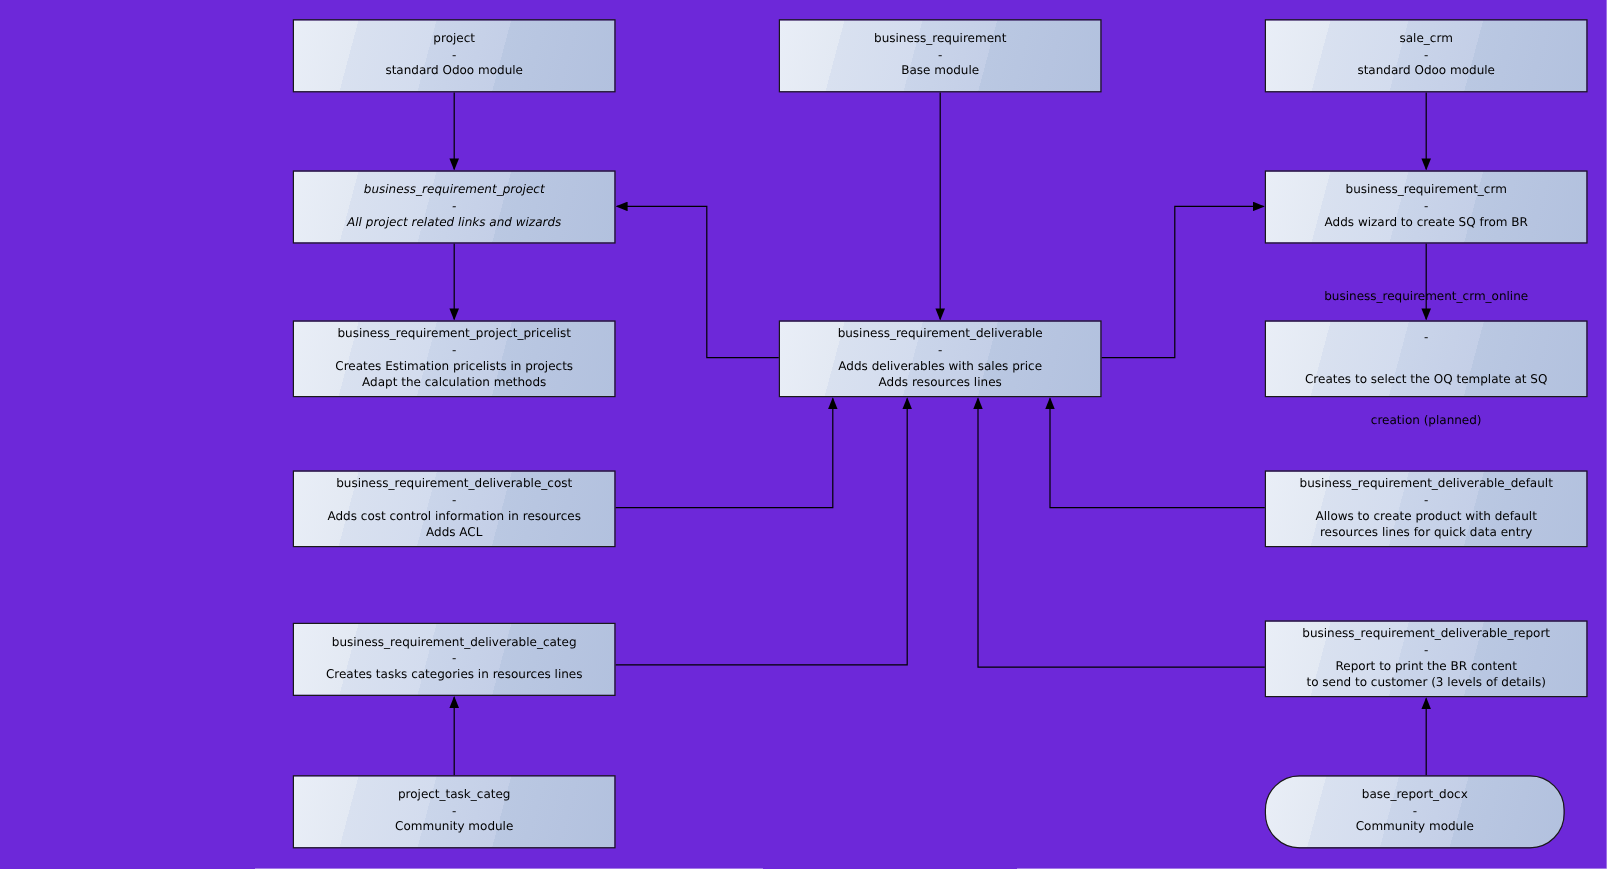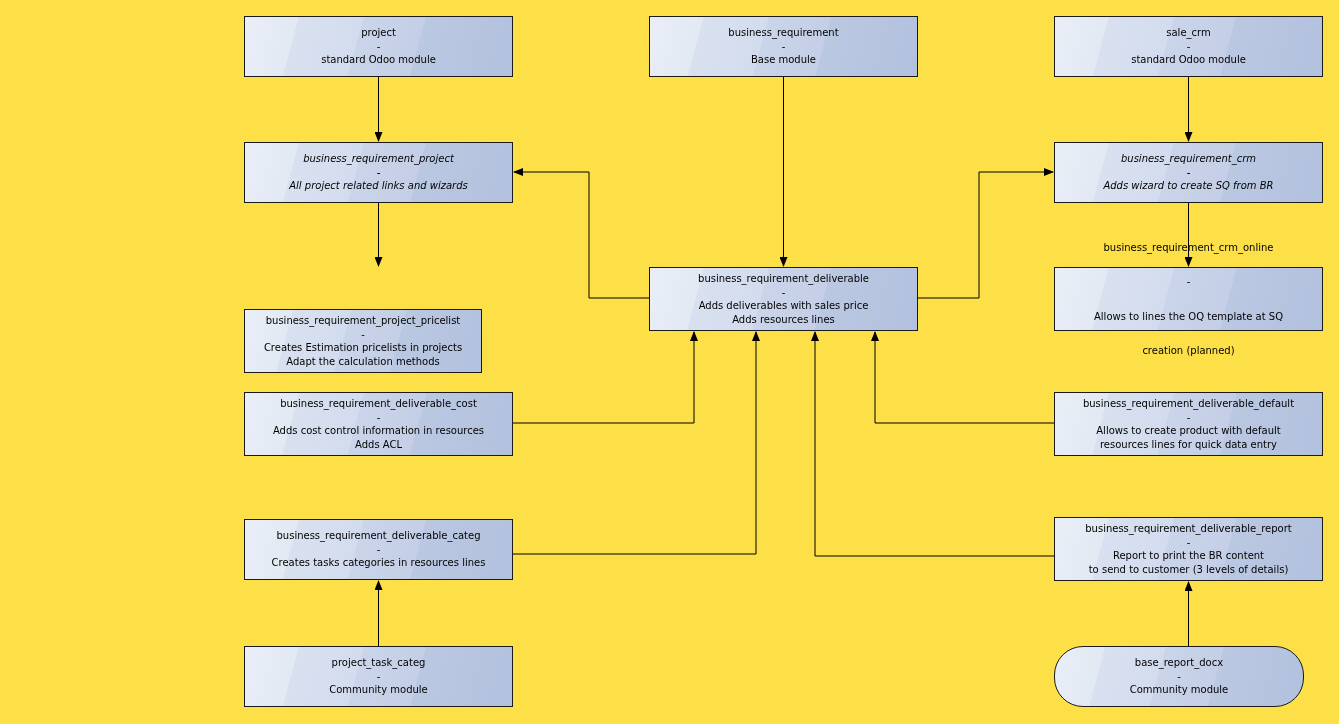--- a/index.html
+++ b/index.html
@@ -5,21 +5,21 @@
   html, body {
     margin: 0;
     padding: 0;
     background: #ffffff;
     font-family: "DejaVu Sans", sans-serif;
   }
   #canvas {
     position: relative;
     width: 1339px;
     height: 724px;
-    background: #fde047;
+    background: #6d28d9;
     overflow: hidden;
   }
   #edge-layer {
     position: absolute;
     left: 0;
     top: 0;
     width: 1339px;
     height: 724px;
   }
   .node {
@@ -92,41 +92,41 @@
       <div class="node" style="left: 1054px; top: 16px; width: 269px; height: 61px;">
         <span class="node-title">sale_crm</span>
         <span class="node-sep">-</span>
         <span class="node-desc">standard Odoo module</span>
       </div>
       <div class="node" style="left: 244px; top: 142px; width: 269px; height: 61px; font-style: italic;">
         <span class="node-title">business_requirement_project</span>
         <span class="node-sep">-</span>
         <span class="node-desc">All project related links and wizards</span>
       </div>
-      <div class="node" style="left: 1054px; top: 142px; width: 269px; height: 61px; font-style: italic;">
+      <div class="node" style="left: 1054px; top: 142px; width: 269px; height: 61px;">
         <span class="node-title">business_requirement_crm</span>
         <span class="node-sep">-</span>
         <span class="node-desc">Adds wizard to create SQ from BR</span>
       </div>
-      <div class="node" style="left: 244px; top: 267px; width: 238px; height: 64px; margin-top: 42px;">
+      <div class="node" style="left: 244px; top: 267px; width: 269px; height: 64px;">
         <span class="node-title">business_requirement_project_pricelist</span>
         <span class="node-sep">-</span>
         <span class="node-desc">Creates Estimation pricelists in projects</span>
         <span class="node-desc">Adapt the calculation methods</span>
       </div>
       <div class="node" style="left: 649px; top: 267px; width: 269px; height: 64px;">
         <span class="node-title">business_requirement_deliverable</span>
         <span class="node-sep">-</span>
         <span class="node-desc">Adds deliverables with sales price</span>
         <span class="node-desc">Adds resources lines</span>
       </div>
       <div class="node" style="left: 1054px; top: 267px; width: 269px; height: 64px; gap: 21px;">
         <span class="node-title">business_requirement_crm_online</span>
         <span class="node-sep">-</span>
-        <span class="node-desc">Allows to lines the OQ template at SQ</span>
+        <span class="node-desc">Creates to select the OQ template at SQ</span>
         <span class="node-desc">creation (planned)</span>
       </div>
       <div class="node" style="left: 244px; top: 392px; width: 269px; height: 64px; text-align: right;">
         <span class="node-title">business_requirement_deliverable_cost</span>
         <span class="node-sep">-</span>
         <span class="node-desc">Adds cost control information in resources</span>
         <span class="node-desc">Adds ACL</span>
       </div>
       <div class="node" style="left: 1054px; top: 392px; width: 269px; height: 64px;">
         <span class="node-title">business_requirement_deliverable_default</span>

